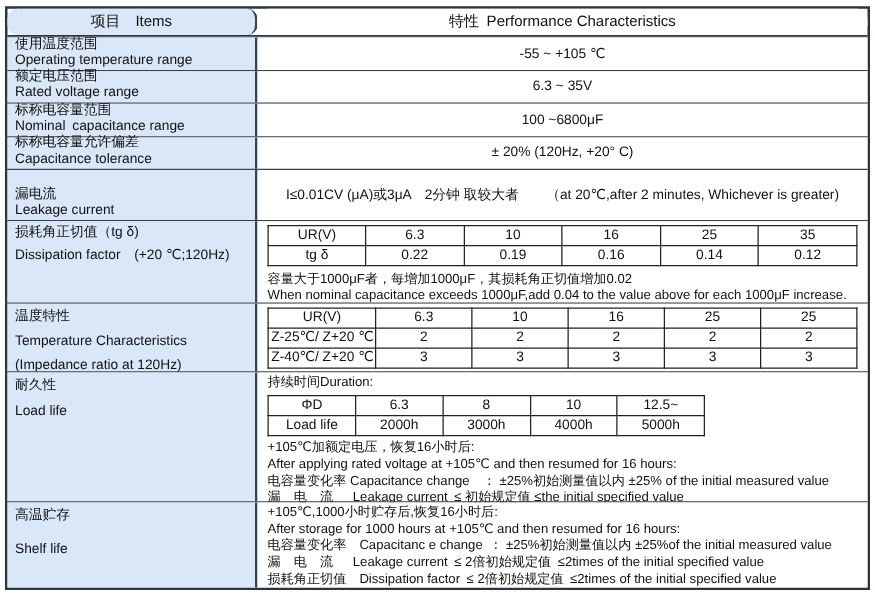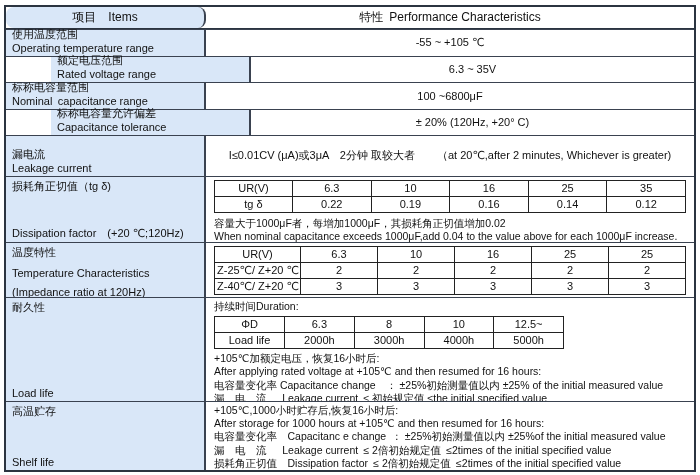--- a/index.html
+++ b/index.html
@@ -10,23 +10,23 @@
   .row { display:flex; border-top:1px solid #3a4250; }
   .row:first-child { border-top:none; }
   .row.hdr { border-bottom:1px solid #2b3440; }
   .cl { width:200px; background:#d9e7f8; border-right:2px solid #3a4250;
         padding:2px 6px; display:flex; flex-direction:column; font-size:11px; color:#111; }
   .cr { flex:1; background:#fff; display:flex; flex-direction:column; font-size:11px; color:#111; }
   .cr.center { justify-content:center; align-items:center; text-align:center; }
   .hdr .cl, .hdr .cr { justify-content:center; align-items:center; text-align:center;
                        font-size:12px; padding:0;border-radius:8px; }
   .lbl-sb { justify-content:flex-end; }
-  .lbl-c  { justify-content:space-between; }
+  .lbl-c  { justify-content:flex-start; }
   .gap4 { gap:4px; } .gap8 { gap:8px; } .gap14 { gap:14px; }
-  .h23{height:23px;} .h27{height:27px;} .h26{height:26px;padding-left:45px;} .h44{height:44px;}
+  .h23{height:23px;} .h27{height:27px;} .h26{height:26px;} .h44{height:44px;}
   .h66{height:66px;} .h55{height:55px;} .h104{height:104px;} .hfill{flex:1;}
   table.inner { border-collapse:collapse; table-layout:fixed; margin:3px 0 0 8px; }
   table.inner td { border:1px solid #222; text-align:center; font-size:11px;
                    height:16px; line-height:15px; padding:0 2px; overflow:hidden; white-space:nowrap; }
   .w472 { width:472px; } .w350 { width:350px; }
   .txt { margin-left:8px; line-height:13px; font-size:10.5px; white-space:nowrap; }
   .r8 .txt, .r9 .txt { line-height:13.2px; }
   .cr .pad-top { margin-top:2px; }
   .note { margin-top:3px; }
   .cn-line { line-height:14px; }

